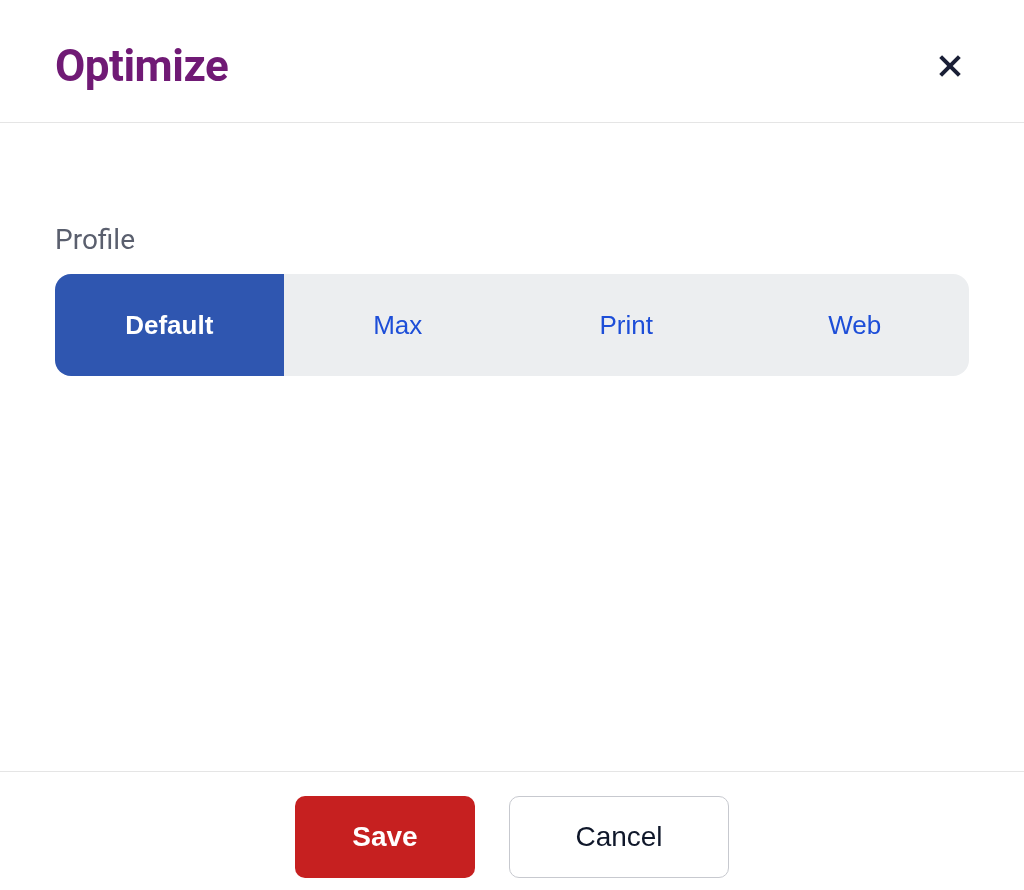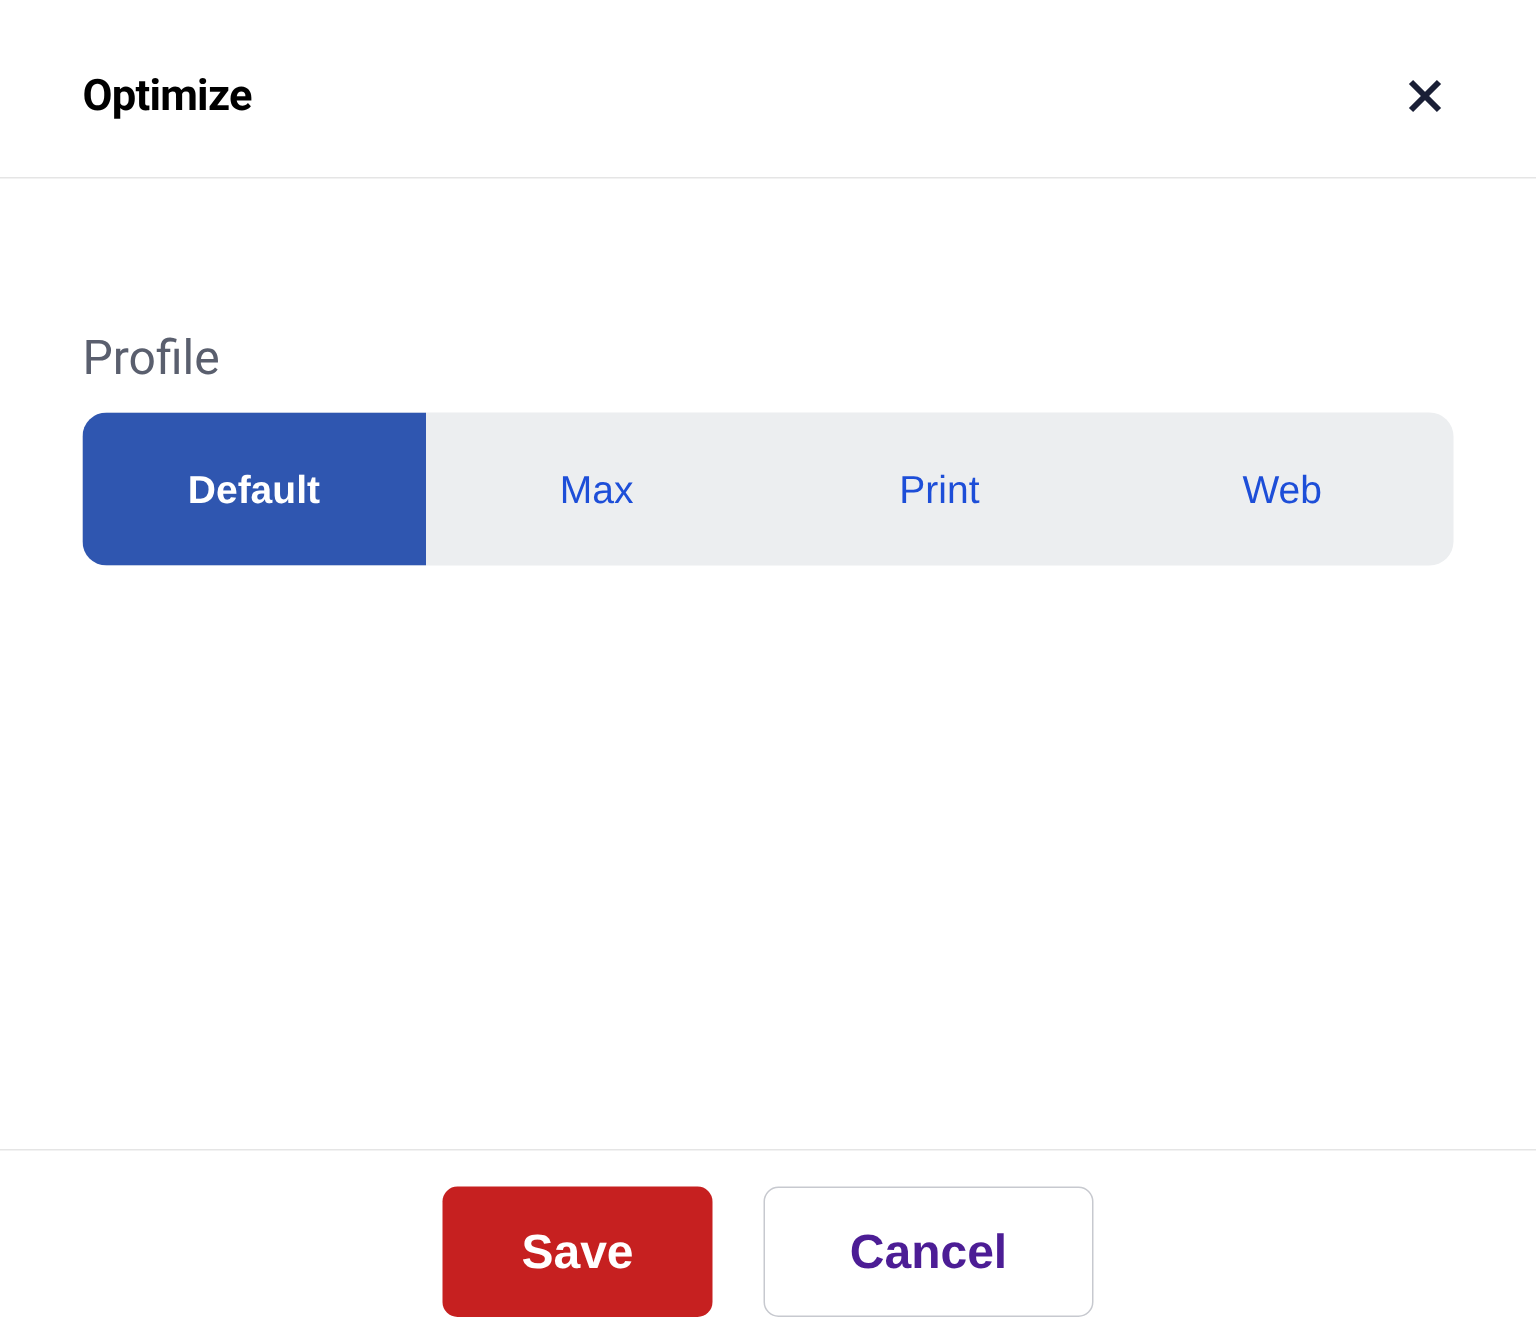--- a/index.html
+++ b/index.html
@@ -21,23 +21,23 @@
       flex-direction: column;
     }
     .dialog-header {
       display: flex;
       align-items: center;
       justify-content: space-between;
       padding: 40px 50px 30px 55px;
       border-bottom: 1px solid #e5e5e5;
     }
     .dialog-title {
-      font-size: 29px;
+      font-size: 44px;
       font-weight: 700;
-      color: #000000;
+      color: #701a75;
       letter-spacing: -0.5px;
     }
     .close-btn {
       background: none;
       border: none;
       cursor: pointer;
       padding: 8px;
       display: flex;
       align-items: center;
       justify-content: center;
@@ -46,21 +46,21 @@
       width: 32px;
       height: 32px;
       stroke: #1a1f36;
       stroke-width: 3;
     }
     .dialog-body {
       flex: 1;
       padding: 100px 55px 0 55px;
     }
     .field-label {
-      font-size: 32px;
+      font-size: 28px;
       color: #5a5f6e;
       font-weight: 400;
       margin-bottom: 18px;
       display: block;
     }
     .segmented {
       display: flex;
       width: 100%;
       background: #eceef0;
       border-radius: 16px;
@@ -86,39 +86,39 @@
       font-weight: 600;
     }
     .dialog-footer {
       border-top: 1px solid #e5e5e5;
       padding: 24px 0 12px 0;
       display: flex;
       justify-content: center;
       gap: 34px;
     }
     .btn {
-      font-size: 32px;
+      font-size: 28px;
       font-weight: 600;
       border-radius: 10px;
       padding: 24px 0;
       min-width: 180px;
       cursor: pointer;
       text-align: center;
     }
     .btn-primary {
       background: #c62020;
       color: #ffffff;
       border: none;
     }
     .btn-secondary {
       background: #ffffff;
-      color: #4c1d95;
+      color: #0f172a;
       border: 1px solid #c7c9cf;
       min-width: 220px;
-      font-weight: 700;
+      font-weight: 400;
       text-align: center;
     }
   </style>
 </head>
 <body>
 
 <div class="dialog">
 
   <header class="dialog-header">
     <h1 class="dialog-title">Optimize</h1>

